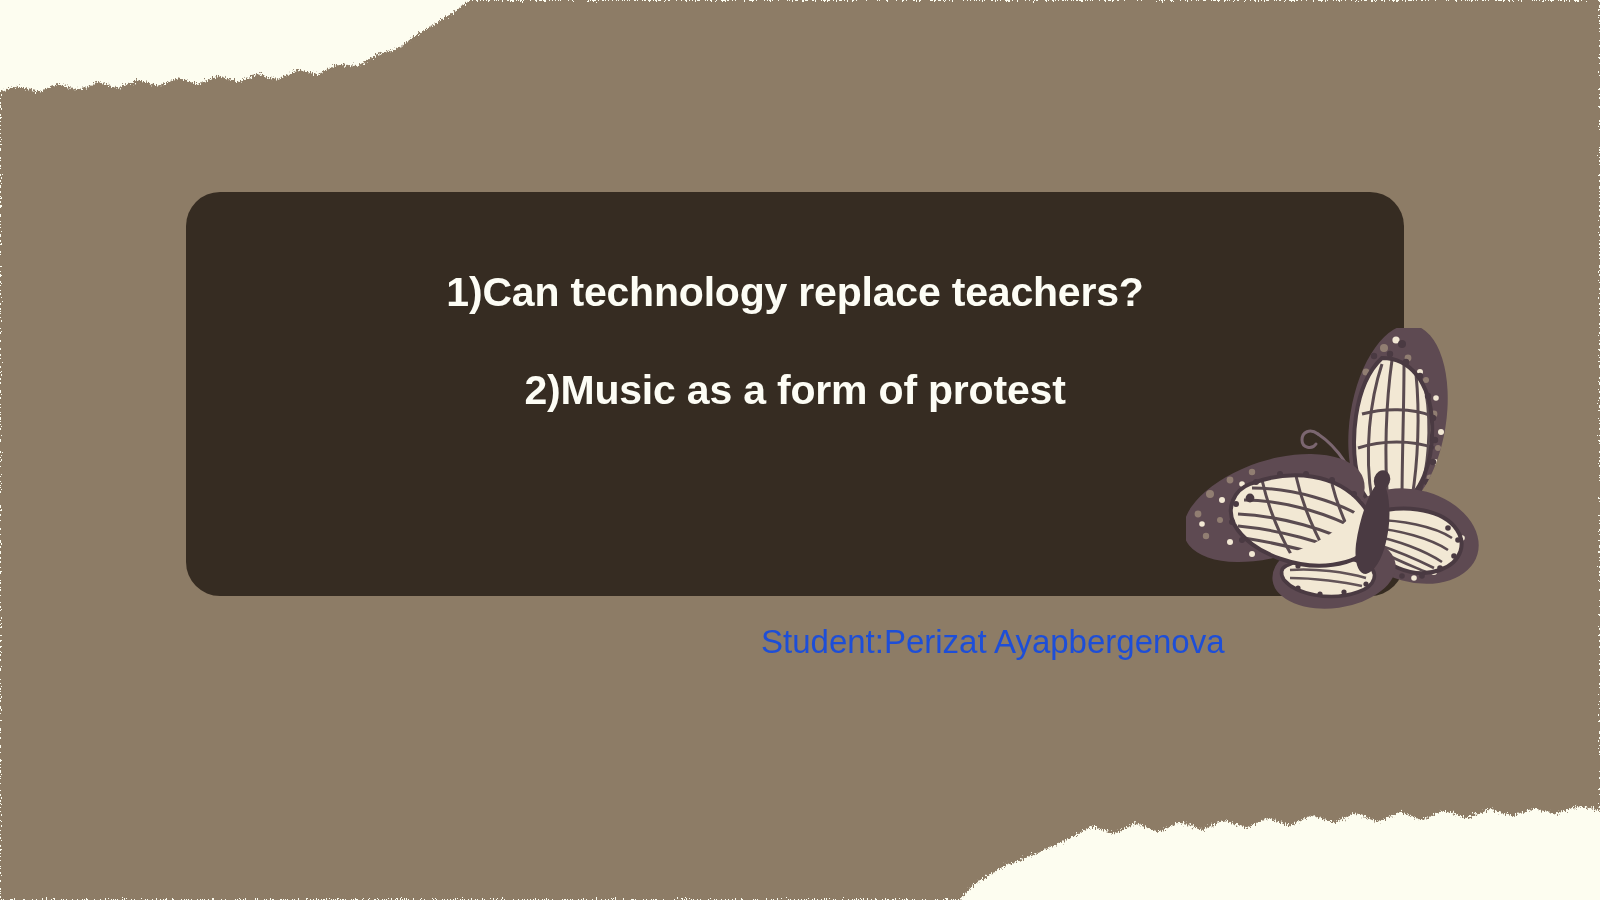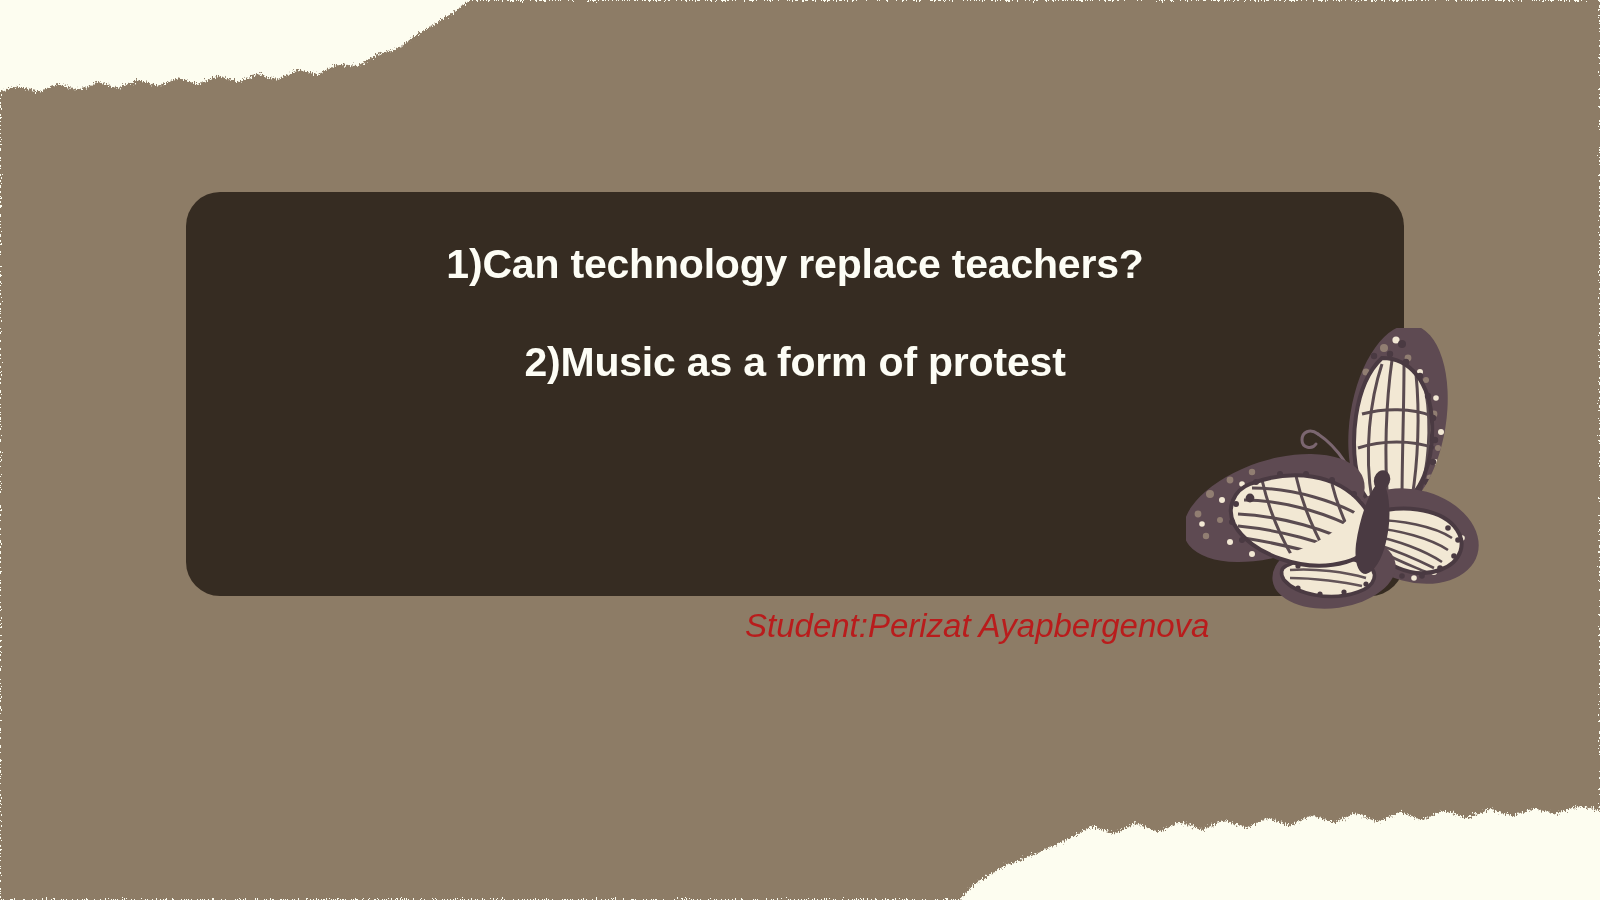--- a/index.html
+++ b/index.html
@@ -43,21 +43,21 @@
   }
 
   
   #question-list {
     position: absolute;
     left: 186px;
     top: 192px;
     width: 1218px;
     z-index: 3;
     text-align: center;
-    padding-top: 48px;
+    padding-top: 76px;
     box-sizing: border-box;
     pointer-events: none;
   }
   .question-line {
     color: #fdfdf5;
     font-family: "Liberation Sans", sans-serif;
     font-weight: bold;
     font-size: 41px;
     letter-spacing: -0.2px;
     line-height: 1.18;
@@ -78,27 +78,26 @@
   #butterfly-decoration svg { display: block; width: 100%; height: 100%; }
 
   
   #student-credit {
     position: absolute;
     left: 745px;
     top: 606px;
     z-index: 5;
   }
   .credit-line {
-    color: #b91c1c;
+    color: #1d4ed8;
     font-family: "Liberation Sans", sans-serif;
-    font-style: italic;
     font-weight: normal;
     font-size: 33px;
     line-height: 39px;
-    margin: 0;
+    margin: 16px;
     white-space: nowrap;
   }
 </style>
 </head>
 <body>
 
 <div id="slide">
 
   <div class="paper-sheet">
     <svg viewBox="0 0 1600 900" xmlns="http://www.w3.org/2000/svg">

